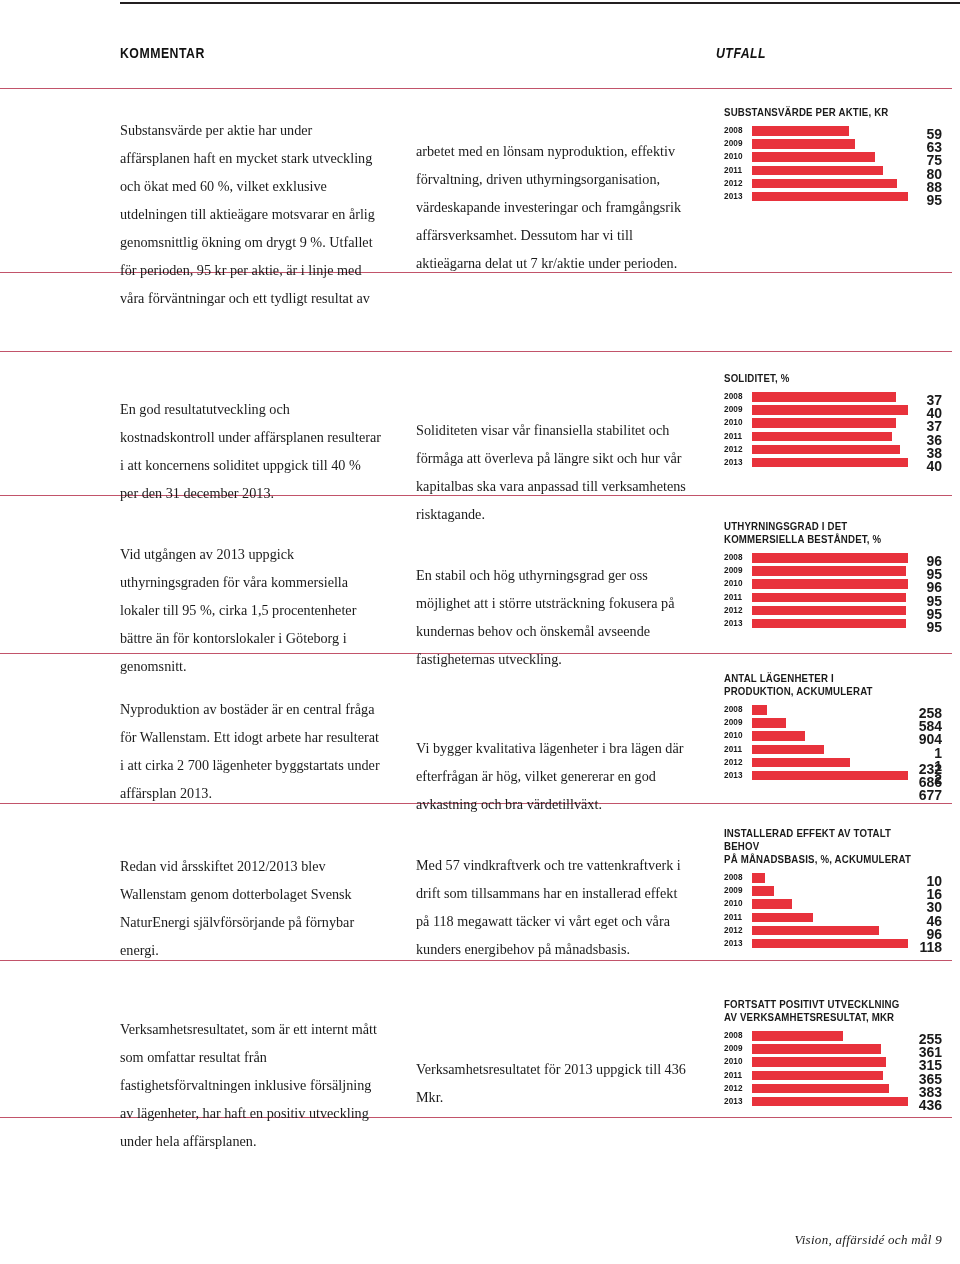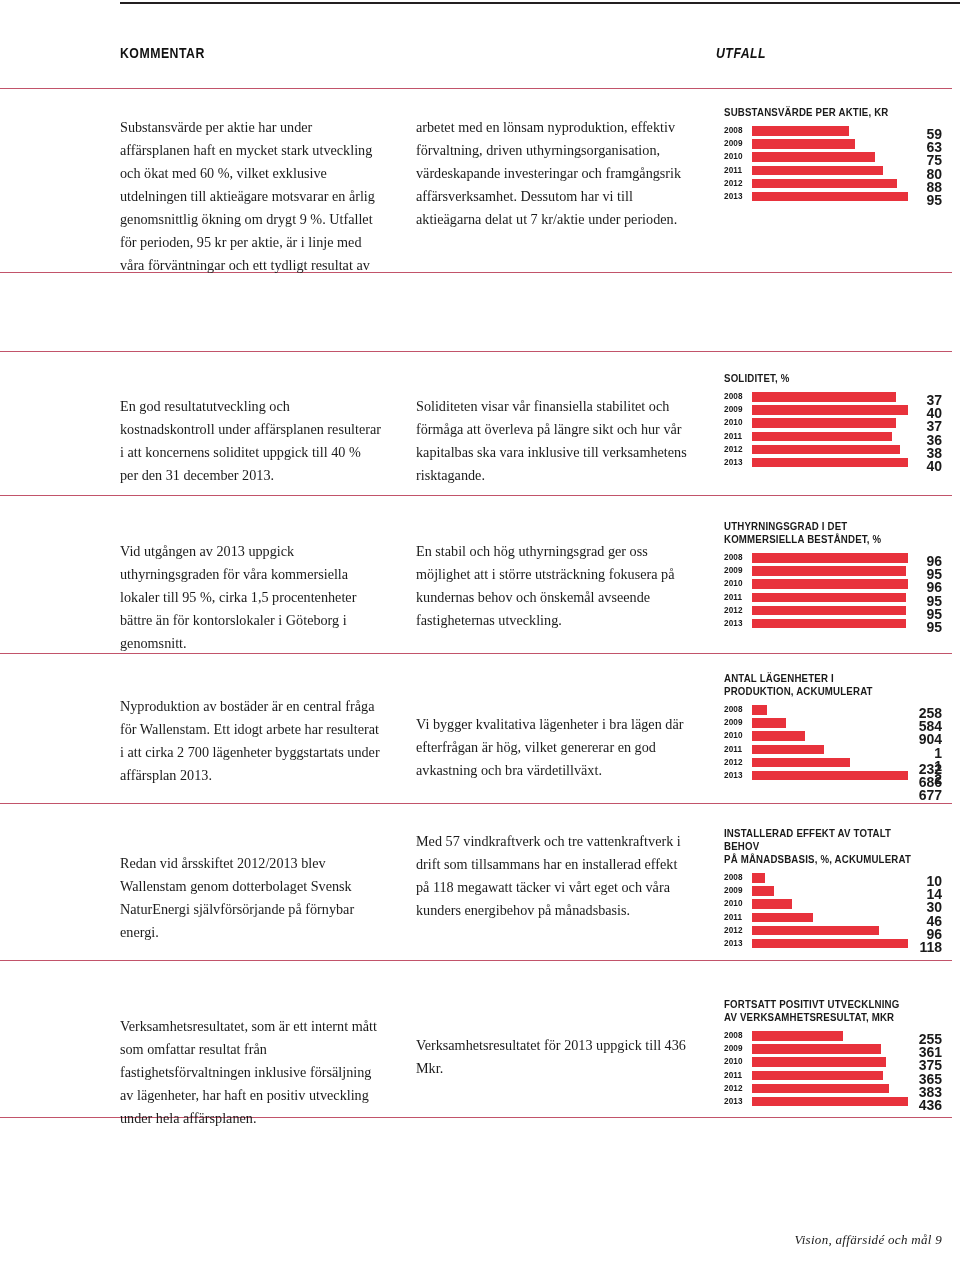--- a/index.html
+++ b/index.html
@@ -70,26 +70,26 @@
 
   
   .section {
     position: absolute;
     left: 0;
     right: 0;
   }
   .col-a, .col-b {
     position: absolute;
     font-size: 14.2px;
-    line-height: 23px;
+    line-height: 28px;
     text-align: left;
     color: #1b1b1b;
   }
   .col-a { left: 120px; width: 262px; }
-  .col-b { left: 416px; width: 272px; }
+  .col-b { left: 416px; width: 272px; margin-top: 21px; }
 
   
   .chart {
     position: absolute;
     left: 724px;
     width: 218px;
   }
   .chart-title {
     font-family: "Liberation Sans Narrow", "Liberation Sans", sans-serif;
     font-weight: 700;
@@ -217,21 +217,21 @@
             <span class="bar-fill" style="width: 100%; background: rgb(232, 50, 60);"></span>
           </span>
           <span class="row-value">95</span>
         </div>
       </div>
   </div>
 </div>
 
 <div class="section">
   <div class="col-a" style="top:395px">En god resultatutveckling och kostnadskontroll under affärsplanen resulterar i att koncernens soliditet uppgick till 40 % per den 31 december 2013.</div>
-  <div class="col-b" style="top:395px">Soliditeten visar vår finansiella stabilitet och förmåga att överleva på längre sikt och hur vår kapitalbas ska vara inklusive till verksamhetens risktagande.</div>
+  <div class="col-b" style="top:395px">Soliditeten visar vår finansiella stabilitet och förmåga att överleva på längre sikt och hur vår kapitalbas ska vara anpassad till verksamhetens risktagande.</div>
   <div class="chart" style="top:372px">
     <div class="chart-title">SOLIDITET, %</div>
     <div class="chart-rows">
         <div class="chart-row">
           <span class="row-label">2008</span>
           <span class="bar-track">
             <span class="bar-fill" style="width: 92.5%; background: rgb(232, 50, 60);"></span>
           </span>
           <span class="row-value">37</span>
         </div>
@@ -392,21 +392,21 @@
           <span class="bar-track">
             <span class="bar-fill" style="width: 8.47458%; background: rgb(232, 50, 60);"></span>
           </span>
           <span class="row-value">10</span>
         </div>
         <div class="chart-row">
           <span class="row-label">2009</span>
           <span class="bar-track">
             <span class="bar-fill" style="width: 14.4068%; background: rgb(232, 50, 60);"></span>
           </span>
-          <span class="row-value">14</span>
+          <span class="row-value">16</span>
         </div>
         <div class="chart-row">
           <span class="row-label">2010</span>
           <span class="bar-track">
             <span class="bar-fill" style="width: 25.4237%; background: rgb(232, 50, 60);"></span>
           </span>
           <span class="row-value">30</span>
         </div>
         <div class="chart-row">
           <span class="row-label">2011</span>
@@ -452,21 +452,21 @@
           <span class="bar-track">
             <span class="bar-fill" style="width: 82.7982%; background: rgb(232, 50, 60);"></span>
           </span>
           <span class="row-value">361</span>
         </div>
         <div class="chart-row">
           <span class="row-label">2010</span>
           <span class="bar-track">
             <span class="bar-fill" style="width: 86.0092%; background: rgb(232, 50, 60);"></span>
           </span>
-          <span class="row-value">375</span>
+          <span class="row-value">315</span>
         </div>
         <div class="chart-row">
           <span class="row-label">2011</span>
           <span class="bar-track">
             <span class="bar-fill" style="width: 83.7156%; background: rgb(232, 50, 60);"></span>
           </span>
           <span class="row-value">365</span>
         </div>
         <div class="chart-row">
           <span class="row-label">2012</span>

